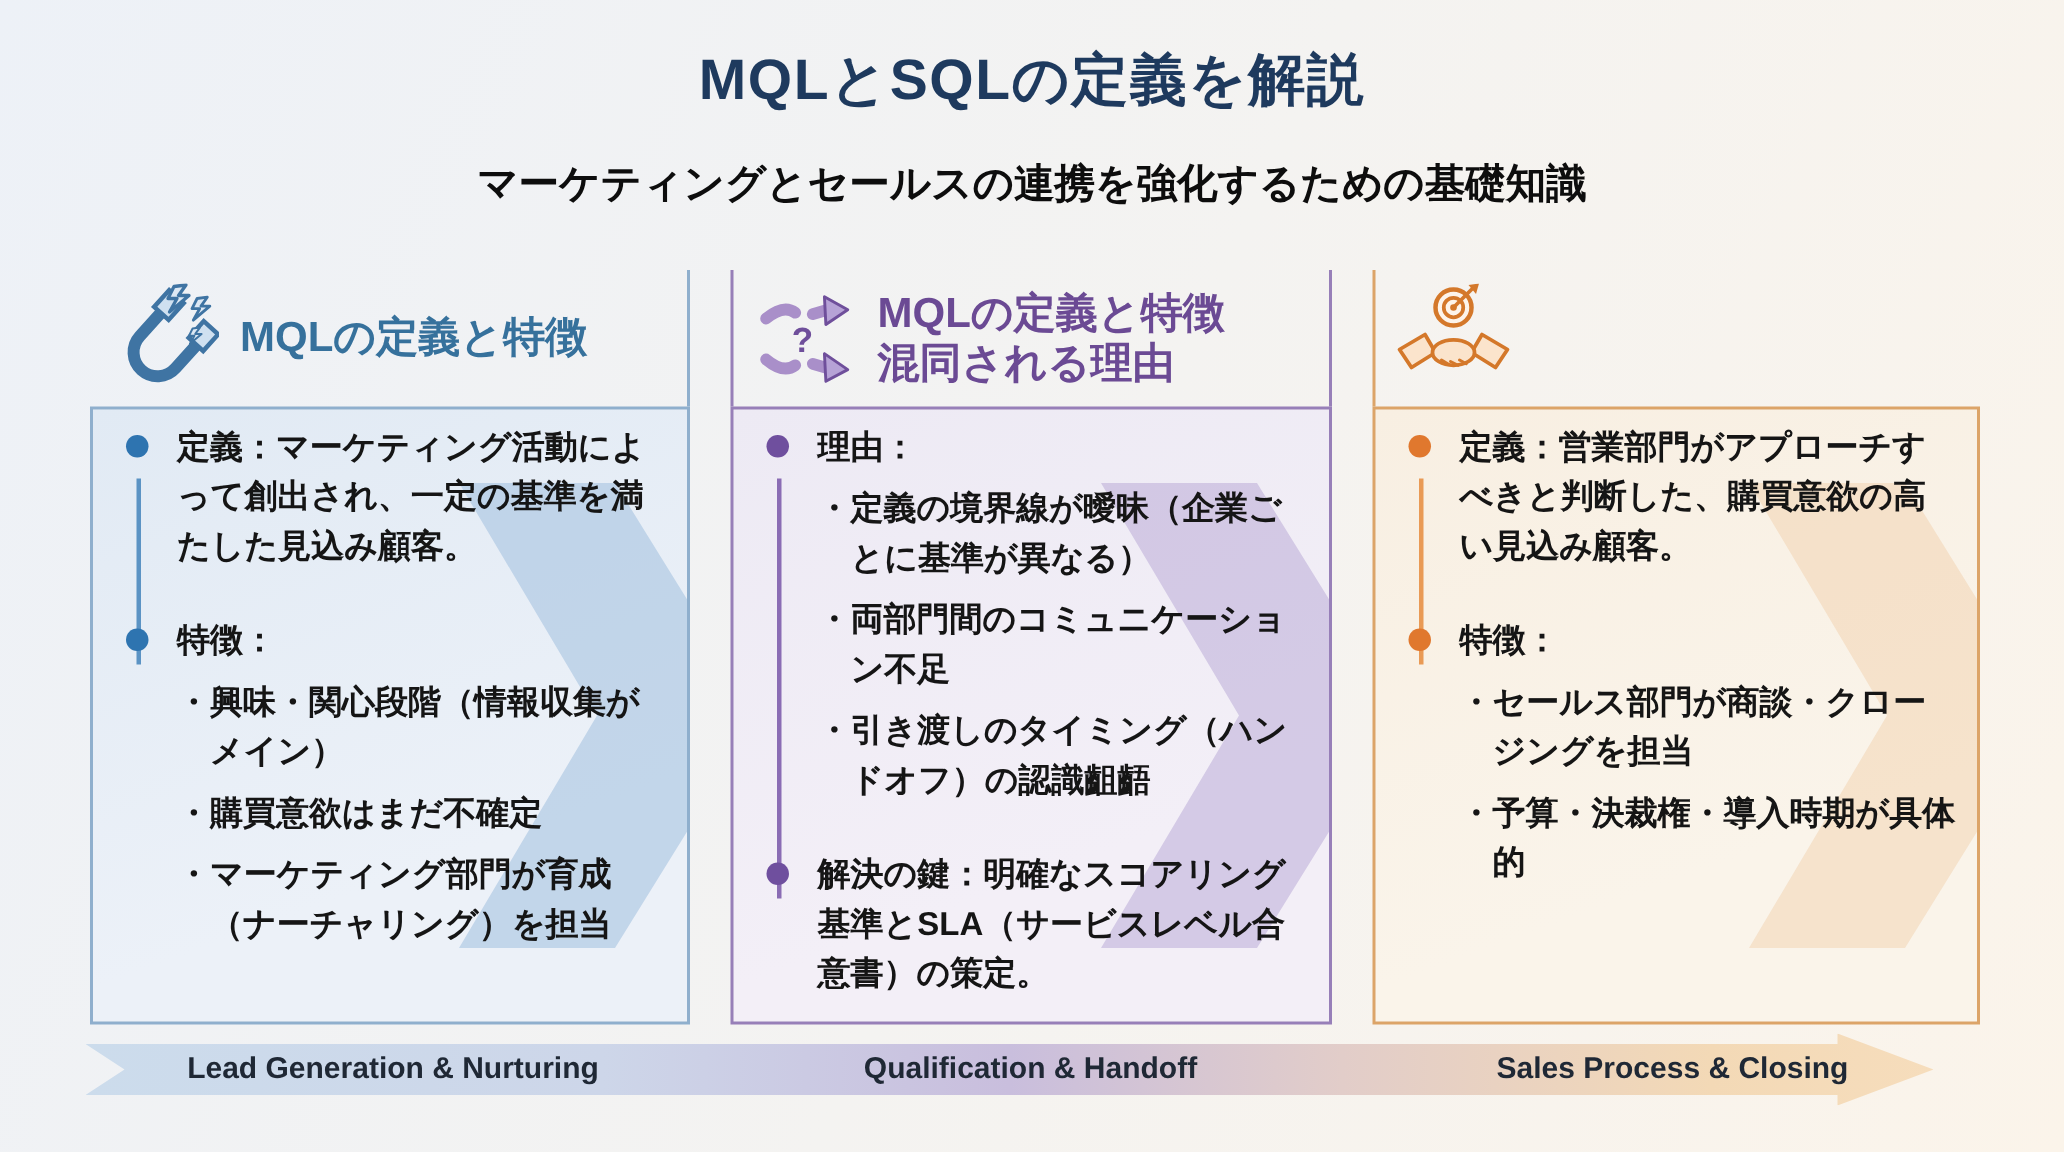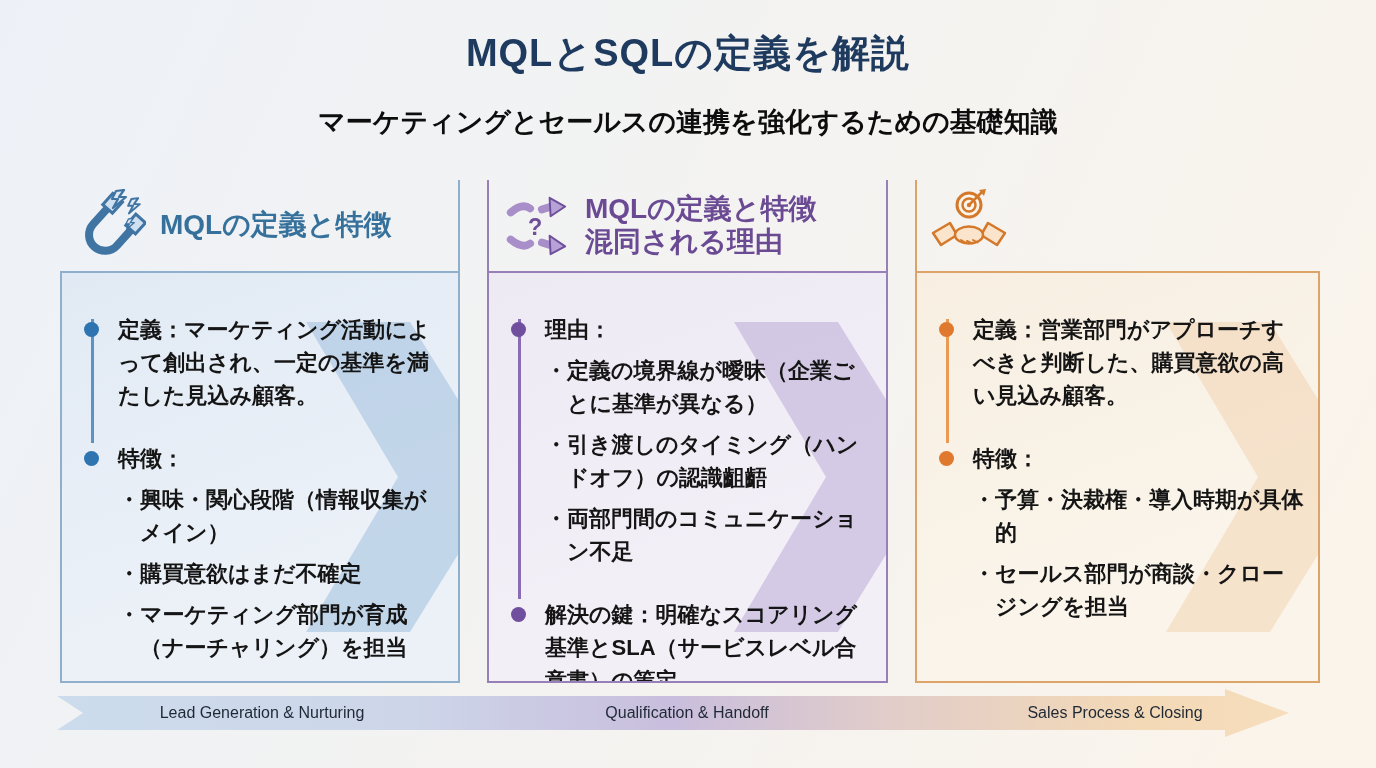--- a/index.html
+++ b/index.html
@@ -32,21 +32,21 @@
   .c3 .col-header{border-left:2px solid #dca468;}
   .col-title{font-size:28px;font-weight:800;line-height:1.15;}
   .c1 .col-title{color:#36719c;}
   .c2 .col-title{color:#6b4a94;}
   .c3 .col-title{color:#d1742b;}
   .col-title span{display:block;}
   .icon-box{flex:0 0 auto;display:flex;align-items:center;justify-content:center;}
 
   .col-body{
     position:relative;flex:1;box-sizing:border-box;overflow:hidden;
-    padding:40px 12px 0 20px;
+    padding:8px 12px 0 20px;
   }
   .c1 .col-body{border:2px solid #8fafcd;background:linear-gradient(160deg,#e1eaf4 0%,#ecf1f8 70%);}
   .c2 .col-body{border:2px solid #977fb8;background:linear-gradient(160deg,#edeaf4 0%,#f3eff7 70%);}
   .c3 .col-body{border:2px solid #dca468;background:linear-gradient(160deg,#f8efe2 0%,#faf4ea 70%);}
 
   
   .chevron{
     position:absolute;top:50%;right:-48px;width:200px;height:310px;
     transform:translateY(-50%);
     clip-path:polygon(0 0,52% 0,100% 50%,52% 100%,0 100%,46% 50%);
@@ -73,21 +73,21 @@
 
   
   .flow{position:absolute;left:57px;top:689px;width:1232px;height:48px;}
   .flow-band{
     position:absolute;inset:0;
     clip-path:polygon(0 7px,1168px 7px,1168px 0,1232px 24px,1168px 48px,1168px 41px,0 41px,26px 24px);
     background:linear-gradient(90deg,#ccdcec 0%,#cdd6e9 28%,#c9bedd 50%,#e2cdc9 68%,#f3d9b6 88%,#f6ddbc 100%);
   }
   .flow-label{
     position:absolute;top:24px;transform:translate(-50%,-50%);
-    font-size:16px;font-weight:400;color:#1f2835;white-space:nowrap;
+    font-size:20px;font-weight:700;color:#1f2835;white-space:nowrap;
   }
   .flow-label.l1{left:205px;}
   .flow-label.l2{left:630px;}
   .flow-label.l3{left:1058px;}
 </style>
 </head>
 <body>
 
 <div class="stage">
 
@@ -151,22 +151,22 @@
         <span>混同される理由</span>
       </h3>
     </div>
     <div class="col-body">
       <div class="chevron"></div>
       <div class="connector"></div>
       <div class="item">
         <span class="dot"></span>
         <span>理由：</span>
         <div class="subitem">・定義の境界線が曖昧（企業ごとに基準が異なる）</div>
+        <div class="subitem">・両部門間のコミュニケーション不足</div>
         <div class="subitem">・引き渡しのタイミング（ハンドオフ）の認識齟齬</div>
-        <div class="subitem">・両部門間のコミュニケーション不足</div>
       </div>
       <div class="item">
         <span class="dot"></span>
         <span>解決の鍵：明確なスコアリング基準とSLA（サービスレベル合意書）の策定。</span>
       </div>
     </div>
   </section>
 
   <section class="col c3">
     <div class="col-header">
@@ -193,22 +193,22 @@
     <div class="col-body">
       <div class="chevron"></div>
       <div class="connector"></div>
       <div class="item">
         <span class="dot"></span>
         <span>定義：営業部門がアプローチすべきと判断した、購買意欲の高い見込み顧客。</span>
       </div>
       <div class="item">
         <span class="dot"></span>
         <span>特徴：</span>
+        <div class="subitem">・セールス部門が商談・クロージングを担当</div>
         <div class="subitem">・予算・決裁権・導入時期が具体的</div>
-        <div class="subitem">・セールス部門が商談・クロージングを担当</div>
       </div>
     </div>
   </section>
 
   <div class="flow">
     <div class="flow-band"></div>
     <span class="flow-label l1">Lead Generation &amp; Nurturing</span>
     <span class="flow-label l3">Sales Process &amp; Closing</span>
     <span class="flow-label l2">Qualification &amp; Handoff</span>
   </div>

